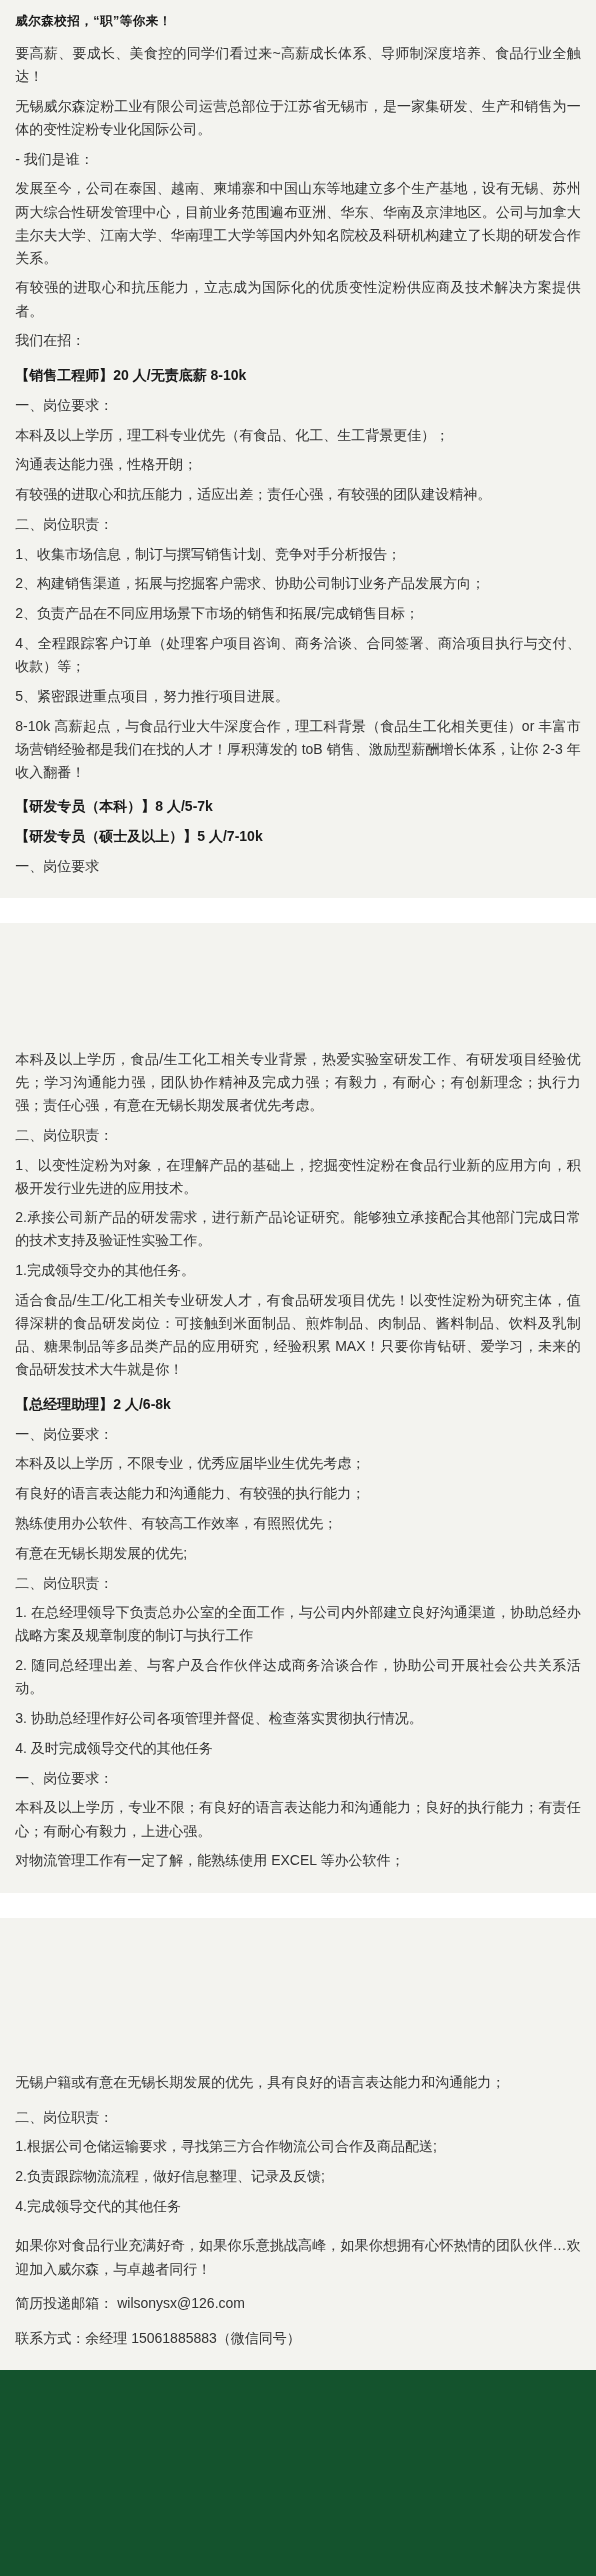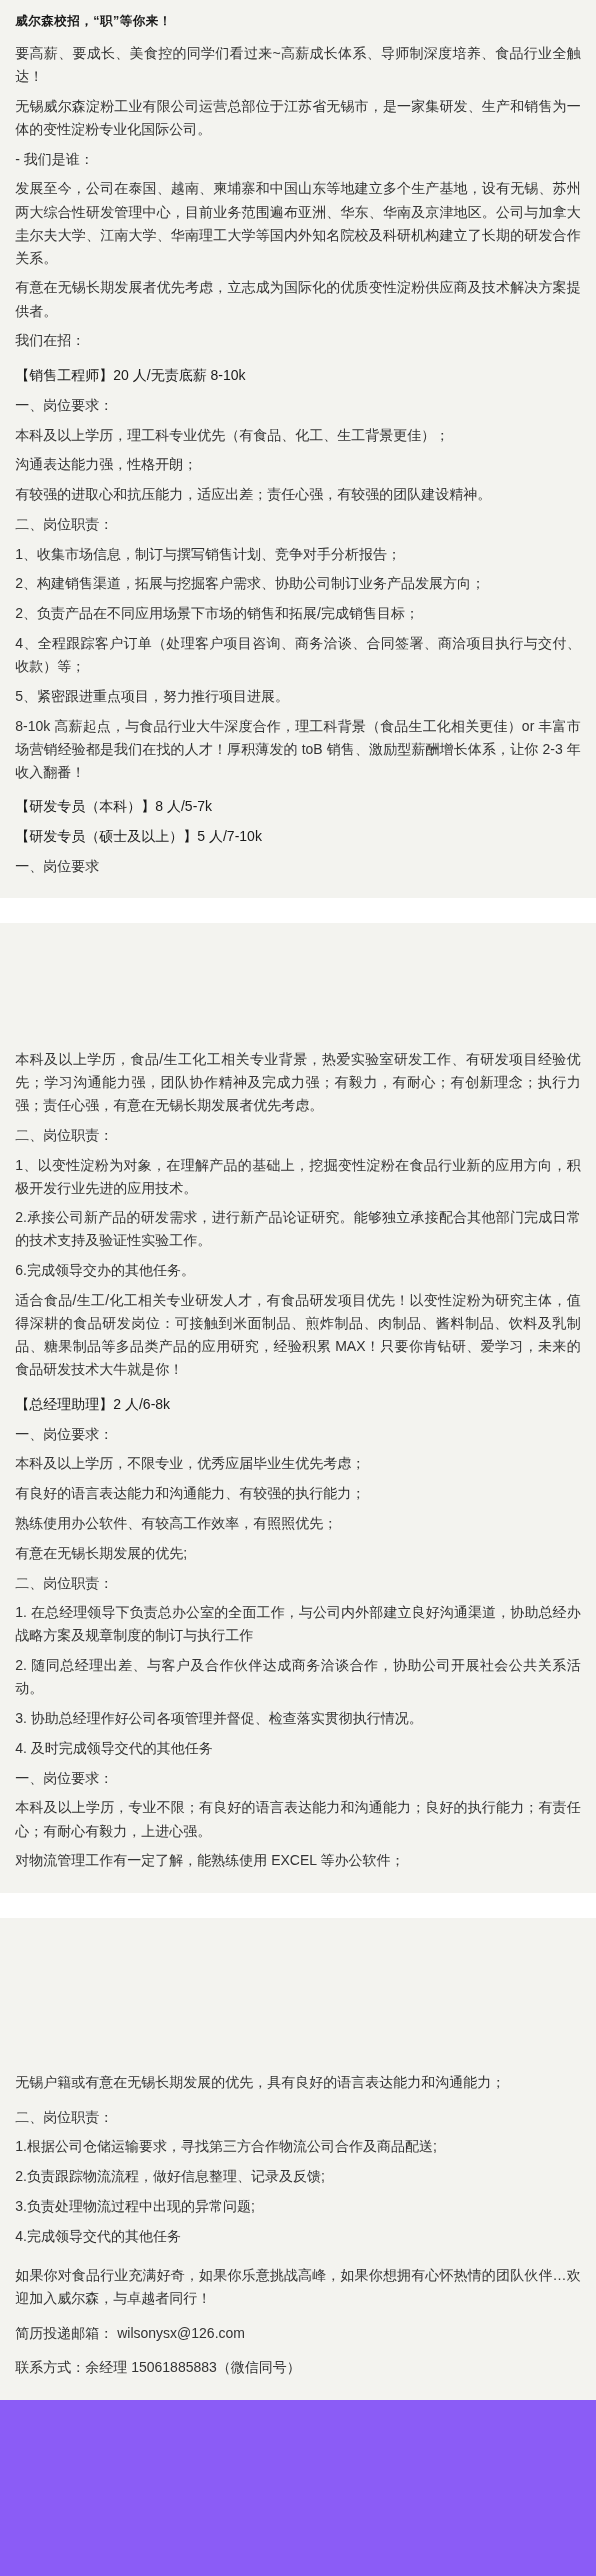--- a/index.html
+++ b/index.html
@@ -9,21 +9,21 @@
   }
   body {
     width: 596px;
     font-family: "Liberation Sans", "DejaVu Sans", sans-serif;
     color: #2b2b2b;
   }
   .page {
     width: 596px;
     min-height: 2576px;
     box-sizing: border-box;
-    background: #8b5cf6;
+    background: #14532d;
     position: relative;
   }
   .panel {
     background: #f3f3ef;
     box-sizing: border-box;
     padding: 9.6px 15.3px 13.4px 15.3px;
   }
   .gap {
     height: 25px;
     background: #ffffff;
@@ -36,21 +36,21 @@
     letter-spacing: 0.5px;
   }
   p.line {
     font-size: 14px;
     line-height: 1.65;
     margin: 0 0 6.7px 0;
     color: #333333;
     text-align: justify;
   }
   p.bold {
-    font-weight: normal;
+    font-weight: bold;
     color: #1a1a1a;
   }
   p.spacer-top {
     margin-top: 11.5px;
   }
   .blank {
     height: 9.6px;
   }
   .blank-lg {
     height: 115px;
@@ -66,21 +66,21 @@
 <body>
 
 <div class="page">
 
   <div class="panel">
     <div class="title">威尔森校招，“职”等你来！</div>
     <p class="line">要高薪、要成长、美食控的同学们看过来~高薪成长体系、导师制深度培养、食品行业全触达！</p>
     <p class="line">无锡威尔森淀粉工业有限公司运营总部位于江苏省无锡市，是一家集研发、生产和销售为一体的变性淀粉专业化国际公司。</p>
     <p class="line">- 我们是谁：</p>
     <p class="line">发展至今，公司在泰国、越南、柬埔寨和中国山东等地建立多个生产基地，设有无锡、苏州两大综合性研发管理中心，目前业务范围遍布亚洲、华东、华南及京津地区。公司与加拿大圭尔夫大学、江南大学、华南理工大学等国内外知名院校及科研机构建立了长期的研发合作关系。</p>
-    <p class="line">有意在无锡长期发展者优先考虑，立志成为国际化的优质变性淀粉供应商及技术解决方案提供者。</p>
+    <p class="line">有较强的进取心和抗压能力，立志成为国际化的优质变性淀粉供应商及技术解决方案提供者。</p>
     <p class="line">我们在招：</p>
     <p class="line bold spacer-top">【销售工程师】20 人/无责底薪 8-10k</p>
     <p class="line">一、岗位要求：</p>
     <p class="line">本科及以上学历，理工科专业优先（有食品、化工、生工背景更佳）；</p>
     <p class="line">沟通表达能力强，性格开朗；</p>
     <p class="line">有较强的进取心和抗压能力，适应出差；责任心强，有较强的团队建设精神。</p>
     <p class="line">二、岗位职责：</p>
     <p class="line">1、收集市场信息，制订与撰写销售计划、竞争对手分析报告；</p>
     <p class="line">2、构建销售渠道，拓展与挖掘客户需求、协助公司制订业务产品发展方向；</p>
     <p class="line">2、负责产品在不同应用场景下市场的销售和拓展/完成销售目标；</p>
@@ -93,21 +93,21 @@
   </div>
 
   <div class="gap"></div>
 
   <div class="panel">
     <div class="blank-lg"></div>
     <p class="line">本科及以上学历，食品/生工化工相关专业背景，热爱实验室研发工作、有研发项目经验优先；学习沟通能力强，团队协作精神及完成力强；有毅力，有耐心；有创新理念；执行力强；责任心强，有意在无锡长期发展者优先考虑。</p>
     <p class="line">二、岗位职责：</p>
     <p class="line">1、以变性淀粉为对象，在理解产品的基础上，挖掘变性淀粉在食品行业新的应用方向，积极开发行业先进的应用技术。</p>
     <p class="line">2.承接公司新产品的研发需求，进行新产品论证研究。能够独立承接配合其他部门完成日常的技术支持及验证性实验工作。</p>
-    <p class="line">6.完成领导交办的其他任务。</p>
+    <p class="line">1.完成领导交办的其他任务。</p>
     <p class="line">适合食品/生工/化工相关专业研发人才，有食品研发项目优先！以变性淀粉为研究主体，值得深耕的食品研发岗位：可接触到米面制品、煎炸制品、肉制品、酱料制品、饮料及乳制品、糖果制品等多品类产品的应用研究，经验积累 MAX！只要你肯钻研、爱学习，未来的食品研发技术大牛就是你！</p>
     <p class="line bold spacer-top">【总经理助理】2 人/6-8k</p>
     <p class="line">一、岗位要求：</p>
     <p class="line">本科及以上学历，不限专业，优秀应届毕业生优先考虑；</p>
     <p class="line">有良好的语言表达能力和沟通能力、有较强的执行能力；</p>
     <p class="line">熟练使用办公软件、有较高工作效率，有照照优先；</p>
     <p class="line">有意在无锡长期发展的优先;</p>
     <p class="line">二、岗位职责：</p>
     <p class="line">1. 在总经理领导下负责总办公室的全面工作，与公司内外部建立良好沟通渠道，协助总经办战略方案及规章制度的制订与执行工作</p>
     <p class="line">2. 随同总经理出差、与客户及合作伙伴达成商务洽谈合作，协助公司开展社会公共关系活动。</p>
@@ -119,21 +119,20 @@
   </div>
 
   <div class="gap"></div>
 
   <div class="panel">
     <div class="blank-xl"></div>
     <p class="line">无锡户籍或有意在无锡长期发展的优先，具有良好的语言表达能力和沟通能力；</p>
     <p class="line spacer-top">二、岗位职责：</p>
     <p class="line">1.根据公司仓储运输要求，寻找第三方合作物流公司合作及商品配送;</p>
     <p class="line">2.负责跟踪物流流程，做好信息整理、记录及反馈;</p>
-    <p class="line">3.负责处理物流过程中出现的异常问题;</p>
     <p class="line">4.完成领导交代的其他任务</p>
     <div class="blank"></div>
     <p class="line">如果你对食品行业充满好奇，如果你乐意挑战高峰，如果你想拥有心怀热情的团队伙伴…欢迎加入威尔森，与卓越者同行！</p>
     <p class="line spacer-top email">简历投递邮箱：  wilsonysx@126.com</p>
     <p class="line spacer-top">联系方式：余经理 15061885883（微信同号）</p>
   </div>
 
 </div>
 
 

